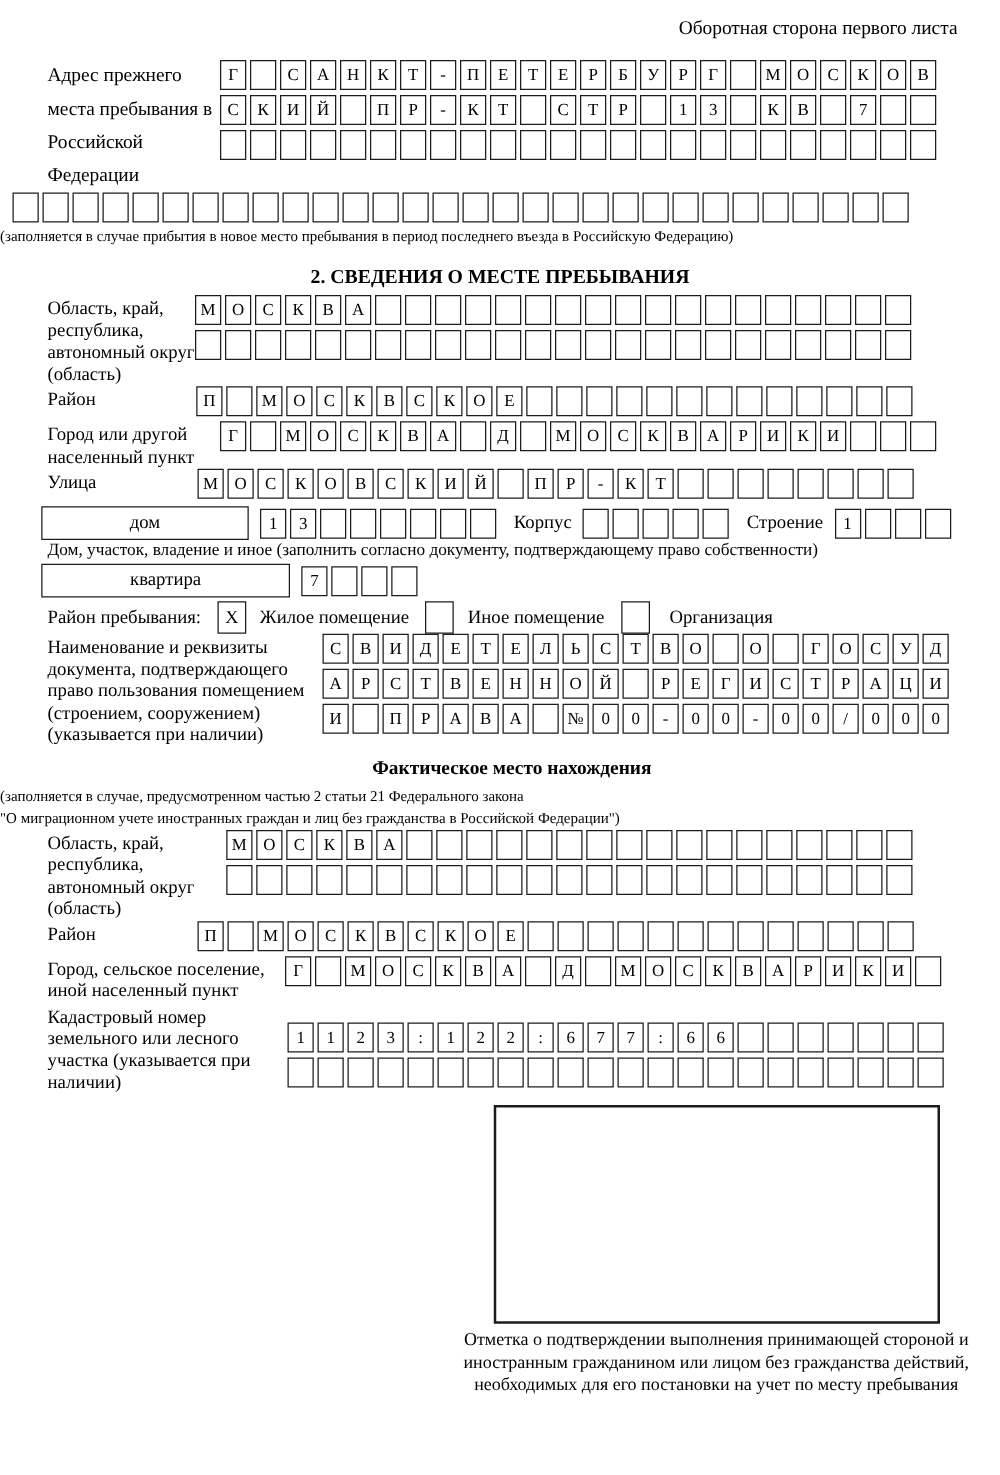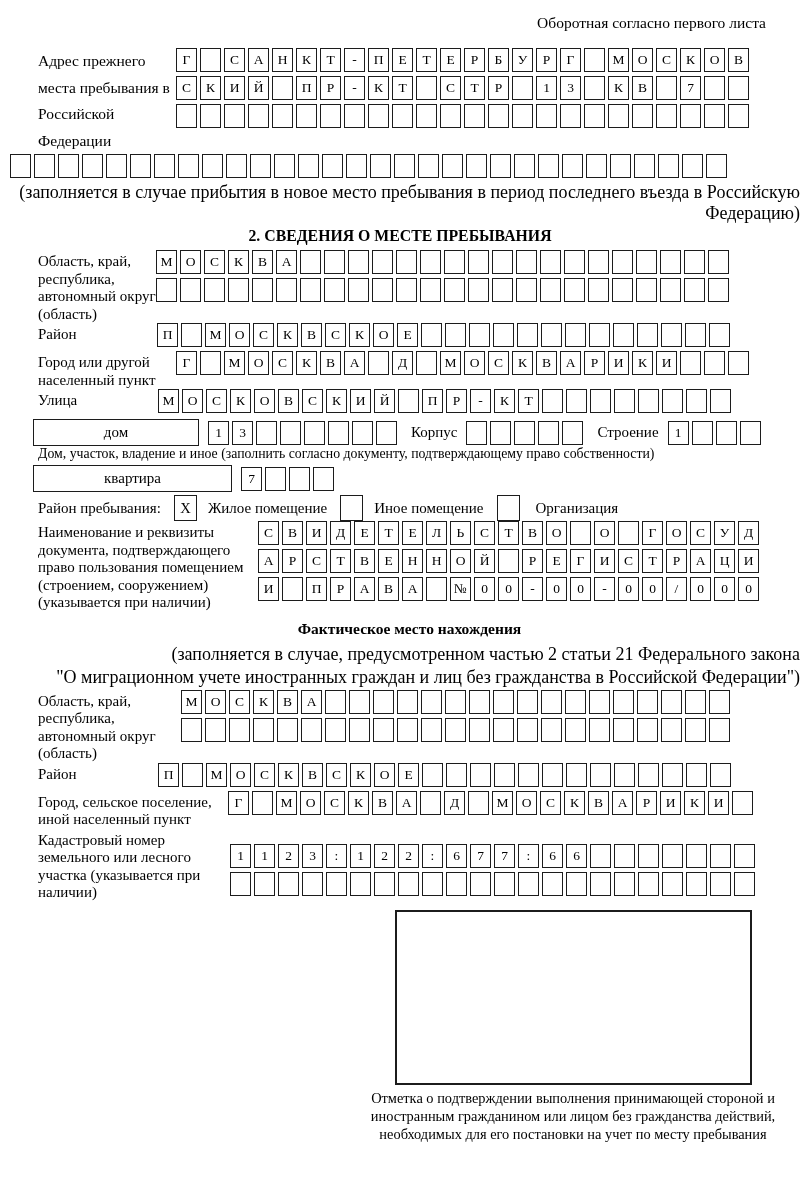--- a/index.html
+++ b/index.html
@@ -14,23 +14,23 @@
 
   .cells { display:flex; flex:none; margin-bottom:4px; }
   .cell { box-sizing:border-box; width:21px; height:24px; border:1.6px solid #1c1c1c;
           margin-right:3px; display:flex; align-items:center; justify-content:center;
           font-size:13.5px; flex:none; }
 
   .prev-block { margin-top:16px; }
   .prev-block .lbl { width:138px; font-size:15.5px; line-height:26.5px; padding-top:0; }
   .fullrow { margin-left:10px; }
 
-  .caption-c { font-size:18px; text-align:right; margin:1px 0 2px 0; }
+  .caption-c { font-size:12px; text-align:left; margin:1px 0 2px 0; }
   .caption-l { font-size:13.8px; margin:0 0 3px 38px; }
-  .sec-title { text-align:center; font-weight:bold; font-size:15.8px; margin:3px 0 5px 0; }
+  .sec-title { text-align:center; font-weight:bold; font-size:15.8px; margin:16px 0 5px 0; }
 
   .lbl-oblast  { width:118px; }
   .lbl-raion   { width:119px; }
   .lbl-gorod   { width:138px; }
   .lbl-ulitsa  { width:120px; }
   .lbl-doc     { width:220px; }
   .lbl-oblast2 { width:143px; }
   .lbl-raion2  { width:120px; }
   .lbl-gorod2  { width:190px; }
   .lbl-kad     { width:192px; }
@@ -56,21 +56,21 @@
   .stamp-box { box-sizing:border-box; margin:8px 0 0 395px; width:357px; height:175px;
                border:2px solid #1c1c1c; flex:none; }
   .stamp-caption { width:430px; margin:4px 0 0 358px; text-align:center;
                    font-size:14.4px; line-height:18px; }
 </style>
 </head>
 <body>
 
 <div class="page">
 
-  <div class="hdr-note">Оборотная согласно первого листа</div>
+  <div class="hdr-note">Оборотная сторона первого листа</div>
 
   <div class="row prev-block">
     <div class="lbl">Адрес прежнего места пребывания в Российской Федерации</div>
     <div class="gcol">
       <div class="cells">
           <span class="cell">Г</span>
           <span class="cell"></span>
           <span class="cell">С</span>
           <span class="cell">А</span>
           <span class="cell">Н</span>

